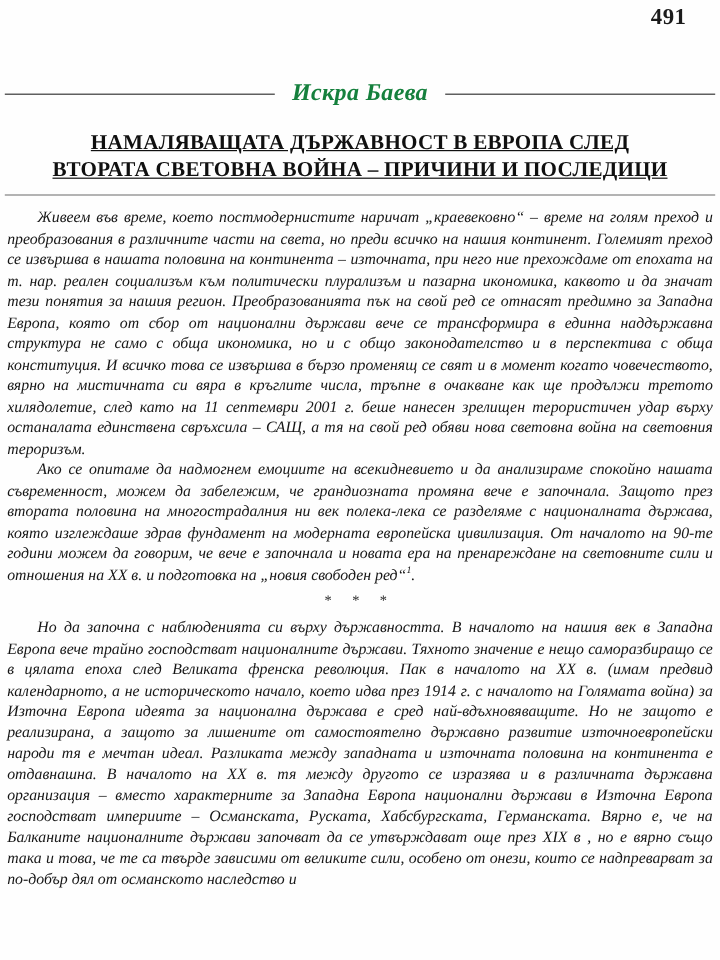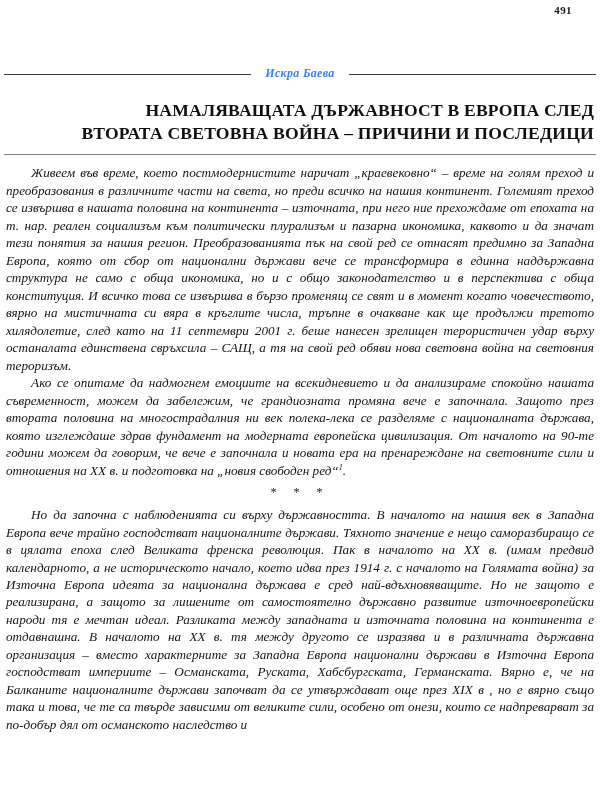--- a/index.html
+++ b/index.html
@@ -27,21 +27,21 @@
 
   
   .folio-row {
     height: 30px;
     display: flex;
     align-items: flex-start;
     justify-content: flex-end;
     padding: 4px 28px 0 0;
   }
   .folio {
-    font-size: 11px;
+    font-size: 19px;
     font-weight: 700;
     letter-spacing: 0.4px;
     color: #1b1b1b;
     font-family: Liberation Serif, serif;
   }
 
   
   .author-band {
     margin-top: 32px;
     display: flex;
@@ -54,36 +54,37 @@
     height: 0;
     border-top: 1.6px solid #1e1e1e;
     opacity: 0.88;
   }
   .rule.left  { margin-right: 10px; }
   .rule.right { margin-left: 10px; }
   .author {
     flex: 0 0 auto;
     font-style: italic;
     font-weight: 700;
-    font-size: 12px;
+    font-size: 20px;
     letter-spacing: 0.3px;
     white-space: nowrap;
     padding: 0 4px 2px 4px;
-    color: #3b82f6;
+    color: #15803d;
   }
 
   
   .title {
     margin: 16px 6px 0 6px;
-    text-align: right;
+    text-align: center;
     font-weight: 700;
     font-size: 17.6px;
     line-height: 1.32;
     letter-spacing: 0.2px;
     color: #101010;
+    text-decoration: underline;
   }
   .title .line { display: block; white-space: nowrap; }
 
   .title-rule {
     margin: 9px 4px 0 4px;
     height: 0;
     border-top: 1.6px solid #1e1e1e;
     opacity: 0.55;
   }
 

